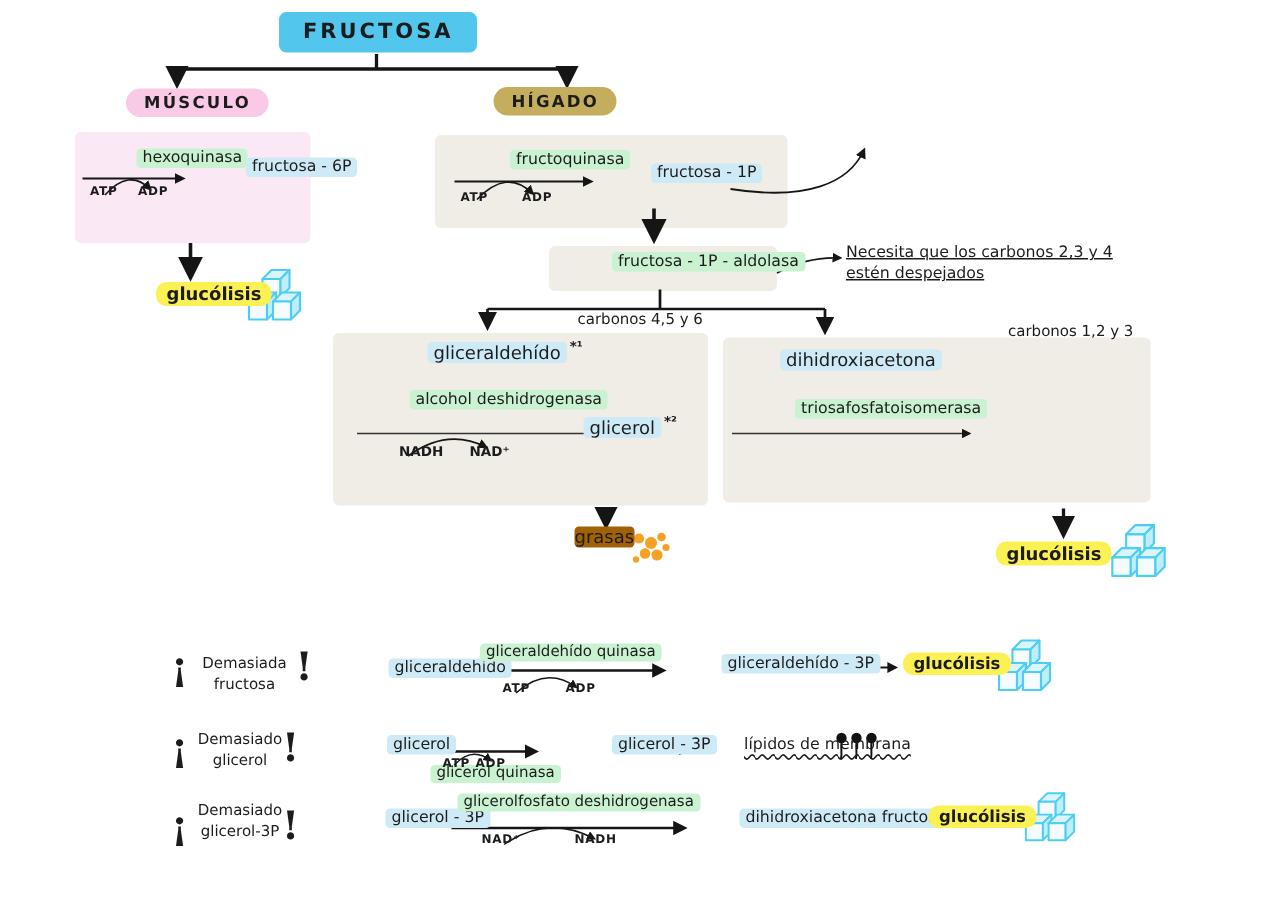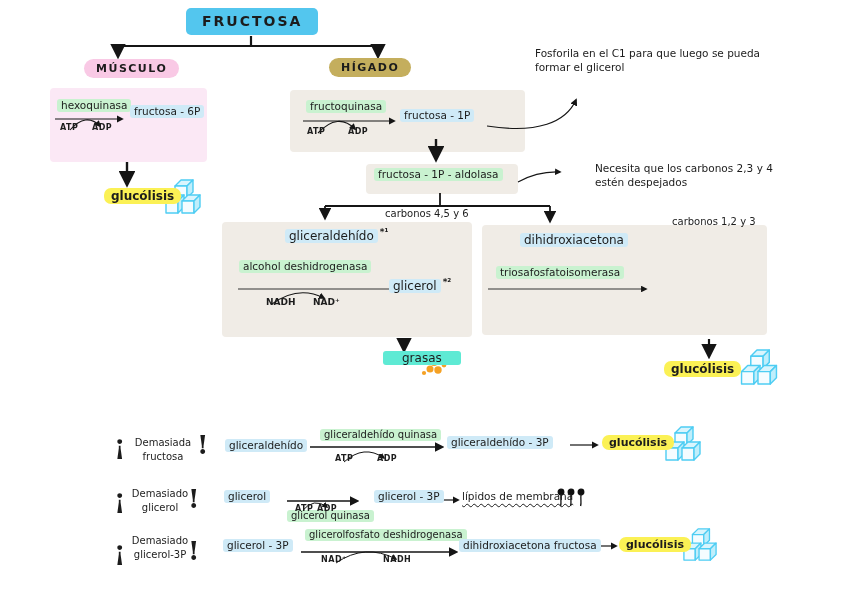--- a/index.html
+++ b/index.html
@@ -7,35 +7,35 @@
           font-family:"DejaVu Sans",sans-serif;color:#1c1c1c;}
   .panel{position:absolute;border-radius:4px;z-index:0;}
   .p-pink{background:#fbe8f5;}
   .p-beige{background:#f0ece6;}
   #overlay{position:absolute;left:0;top:0;z-index:1;}
   .icon{position:absolute;z-index:2;}
   .lbl{position:absolute;white-space:nowrap;z-index:3;font-size:11px;line-height:1.2;}
   .hlb{background:#cfeaf7;padding:0 4px;border-radius:3px;}
   .hlg{background:#c9f2d0;padding:0 4px;border-radius:3px;}
   .hly{background:#fbf155;padding:1px 7px;border-radius:7px;font-weight:bold;}
-  .hlp{background:#5eead4;padding:0 19px;border-radius:3px;}
+  .hlp{background:#a16207;padding:0 0;border-radius:3px;}
   .title-box{background:#53c6ee;font-weight:bold;font-size:14px;letter-spacing:2px;
              padding:5px 16px;border-radius:5px;}
   .pill{font-weight:bold;font-size:11px;letter-spacing:1.5px;padding:3px 12px;border-radius:11px;}
   .pill-muscle{background:#f9c9e5;}
   .pill-liver{background:#c4ae5d;}
   .cof{font-size:8px;font-weight:bold;letter-spacing:.5px;}
   .small{font-size:10px;}
   .note{white-space:normal;font-size:10.5px;line-height:1.35;}
   .warn{font-size:10px;text-align:center;line-height:1.35;white-space:normal;}
   .bang{font-size:26px;font-weight:bold;font-family:"DejaVu Serif",serif;}
   .mark{font-size:9px;vertical-align:super;margin-left:2px;font-weight:bold;}
   .wavy{text-decoration:underline;text-decoration-style:wavy;text-decoration-thickness:1px;text-underline-offset:3px;}
   .f12{font-size:12px;}
-  .f105{font-size:10.5px;}
+  .f105{font-size:10.5px;margin-left:34px;}
   .f10{font-size:10px;}
   .f9{font-size:9px;font-weight:bold;}
 </style>
 </head>
 <body>
 
 <div id="canvas">
 
   <div class="panel p-pink" style="left:50px;top:88px;width:157px;height:74px;"></div>
   <div class="panel p-beige" style="left:290px;top:90px;width:235px;height:62px;"></div>
@@ -140,22 +140,21 @@
   <svg class="icon" style="left:163px;top:178px;width:40px;height:37px;">
       <use href="#icecubes"></use>
     </svg>
 
   <div class="lbl hlg f105" style="left:306px;top:100px;">fructoquinasa</div>
   <div class="lbl hlb f105" style="left:400px;top:109px;">fructosa - 1P</div>
   <div class="lbl cof" style="left:307px;top:127px;">ATP</div>
   <div class="lbl cof" style="left:348px;top:127px;">ADP</div>
   <div class="lbl hlg f105" style="left:374px;top:168px;">fructosa - 1P - aldolasa</div>
 
-  <div class="lbl note" style="left:535px;top:46px;width:245px;">Fosforila en el C1 para que luego se pueda formar el glicerol</div>
-  <div class="lbl note" style="left:595px;top:161px;width:185px;">Necesita que los carbonos 2,3 y 4 estén despejados</div>
+  <div class="lbl note" style="left:564px;top:161px;width:185px;text-decoration:underline;">Necesita que los carbonos 2,3 y 4 estén despejados</div>
 
   <div class="lbl small" style="left:385px;top:208px;">carbonos 4,5 y 6</div>
   <div class="lbl f12" style="left:285px;top:227px;"><span class="hlb">gliceraldehído</span><span class="mark">*¹</span></div>
   <div class="lbl hlg f105" style="left:239px;top:260px;">alcohol deshidrogenasa</div>
   <div class="lbl f12" style="left:389px;top:277px;"><span class="hlb">glicerol</span><span class="mark">*²</span></div>
   <div class="lbl f9" style="left:266px;top:297px;">NADH</div>
   <div class="lbl f9" style="left:313px;top:297px;">NAD⁺</div>
   <div class="lbl hlp f12" style="left:383px;top:351px;">grasas</div>
   <svg class="icon" style="left:419px;top:354px;width:30px;height:26px;">
       <use href="#fatdots"></use>

